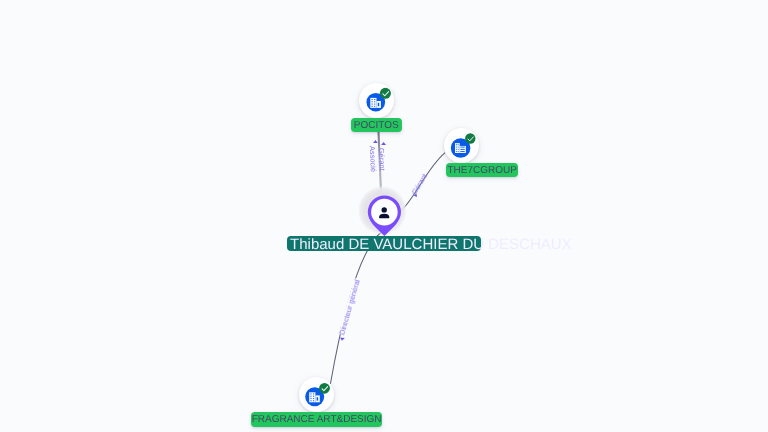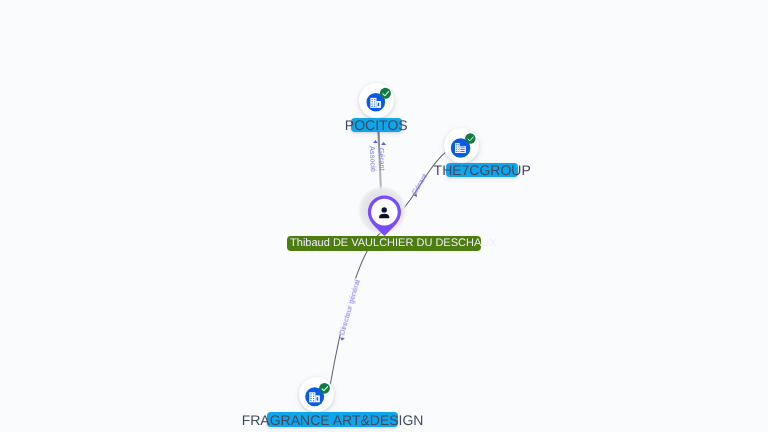--- a/index.html
+++ b/index.html
@@ -4,27 +4,27 @@
 <style>
   html,body{margin:0;padding:0;}
   body{width:768px;height:432px;background:#fafbfd;overflow:hidden;
        font-family:"Liberation Sans",sans-serif;
        -webkit-font-smoothing:antialiased;text-rendering:geometricPrecision;}
   .lbl,.plbl,.elbl{backface-visibility:hidden;-webkit-backface-visibility:hidden;}
   #stage{position:relative;width:768px;height:432px;overflow:hidden;}
   svg.layer{position:absolute;left:0;top:0;width:768px;height:432px;overflow:visible;}
   .comp-halo{position:absolute;width:35px;height:35px;border-radius:50%;
      background:#ffffff;box-shadow:0 1px 3px rgba(45,55,95,.14),0 2px 7px rgba(45,55,95,.10);}
-  .lbl{position:absolute;background:#0ea5e9;border-radius:4px;
+  .lbl{position:absolute;background:#22c55e;border-radius:4px;
      box-shadow:0 1px 2px rgba(45,55,95,.13),0 2px 5px rgba(45,55,95,.09);
-     color:#434862;font-size:14px;white-space:nowrap;
+     color:#434862;font-size:10px;white-space:nowrap;
      display:flex;align-items:center;justify-content:center;height:14.4px;padding:0;}
-  .plbl{position:absolute;background:#4d7c0f;border-radius:4px;color:#f0ecff;
-     font-size:11px;white-space:nowrap;height:14.5px;width:194.7px;
-     display:flex;align-items:center;justify-content:flex-start;padding:0 0 0 3.5px;
+  .plbl{position:absolute;background:#0f766e;border-radius:4px;color:#f0ecff;
+     font-size:15px;white-space:nowrap;height:14.5px;width:194.7px;
+     display:flex;justify-content:flex-start;padding:0 0 0 3.5px;
      box-sizing:border-box;}
   .elbl{position:absolute;color:#8275f0;font-size:7.5px;white-space:nowrap;
      transform-origin:0 50%;line-height:8px;}
   .elbl.masked{background:#fafbfd;line-height:7.4px;padding:0;}
 </style>
 </head>
 <body>
 
 <div id="stage">
 
@@ -151,17 +151,17 @@
         <rect x="2.6" y="11.7" width="2.2" height="2.2"></rect>
           <rect x="8.1" y="11.7" width="2.2" height="2.2"></rect>
         <rect x="2.6" y="16.4" width="2.2" height="2.2"></rect>
           <rect x="8.1" y="16.4" width="2.2" height="2.2"></rect>
         <rect x="15.4" y="10.2" width="3.1" height="7.0"></rect>
       </g>
     </g>
     <circle cx="324.5" cy="388.3" r="5.4" fill="#127a43"></circle>
     <path d="M322.1,388.8 l1.85,1.9 l3.7,-4.1" fill="none" stroke="#eefaf4" stroke-width="1.02" stroke-linecap="round" stroke-linejoin="round"></path>
   </svg>
-  <div class="lbl" style="left:267px;top:412.4px;width:131.2px;padding:0;align-items:center;">
+  <div class="lbl" style="left:251px;top:412.4px;width:131.2px;padding:0;align-items:center;">
       <span>FRAGRANCE ART&amp;DESIGN</span>
     </div>
 
 </div>
 
 </body></html>

